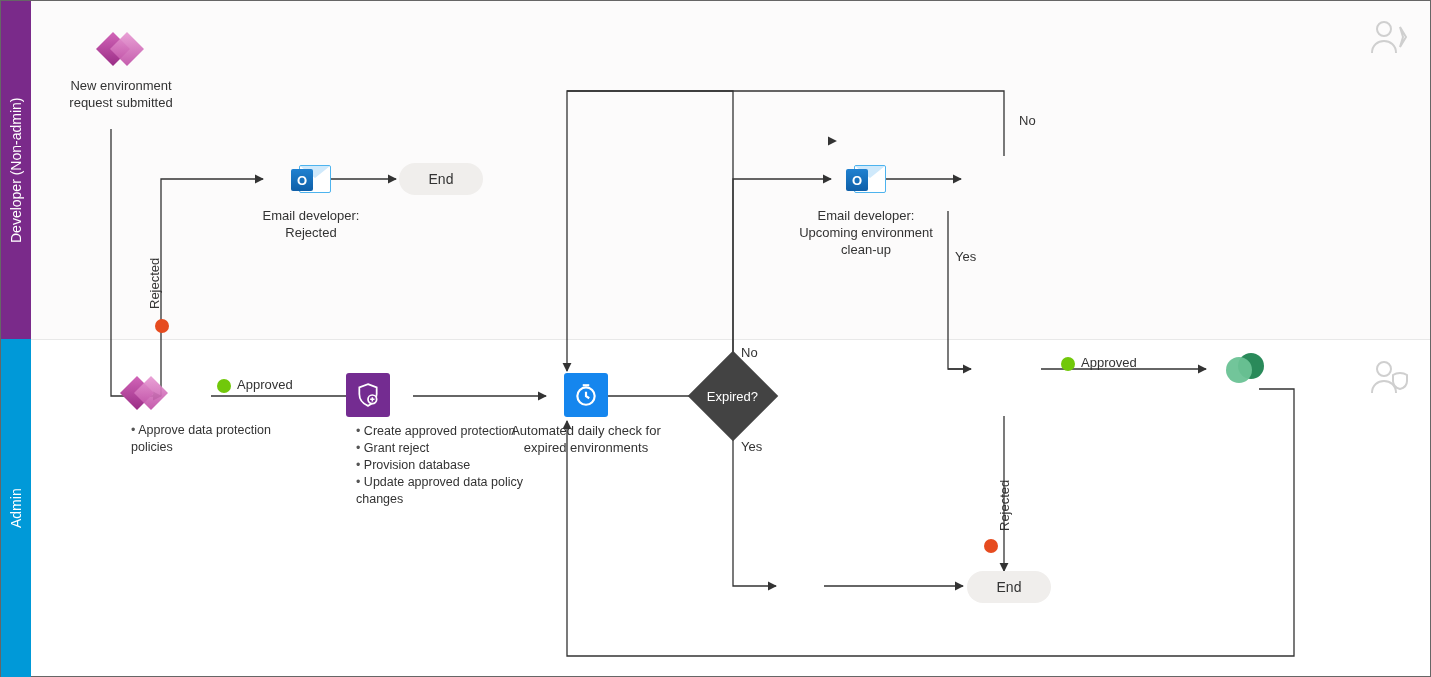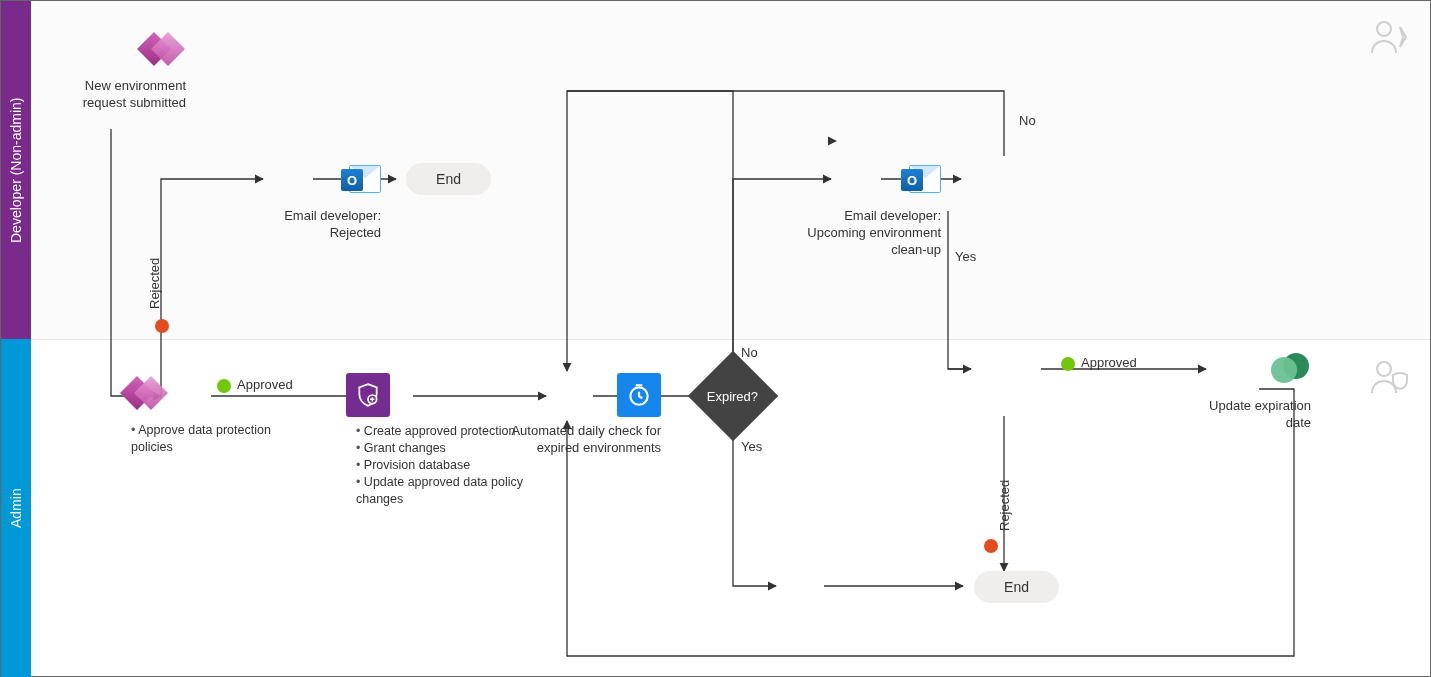--- a/index.html
+++ b/index.html
@@ -53,21 +53,21 @@
   position: absolute;
   right: 18px;
   color: #cfcfcf;
 }
 .right-persona svg { width: 44px; height: 36px; }
 
 
 .node {
   position: absolute;
   width: 150px;
-  text-align: right;
+  text-align: center;
 }
 .node .label {
   margin-top: 6px;
   font-size: 13px;
   color: #333;
   line-height: 1.3;
 }
 .bullets {
   margin: 6px 0 0 10px;
   padding: 0;
@@ -246,21 +246,21 @@
   <div class="node" style="left:345px; top:372px; width:190px; text-align:left">
     <div><span class="shield-box">
       <svg viewBox="0 0 24 24">
             <path d="M12 2l8 3v6c0 5-3.5 9-8 11-4.5-2-8-6-8-11V5l8-3z" fill="none" stroke="#fff" stroke-width="1.6"></path>
             <circle cx="16" cy="16" r="4" fill="#742c91" stroke="#fff" stroke-width="1.6"></circle>
             <path d="M16 14v4M14 16h4" stroke="#fff" stroke-width="1.4"></path>
           </svg>
     </span></div>
     <ul class="bullets">
       <li>Create approved protection</li>
-      <li>Grant changes</li>
+      <li>Grant reject</li>
       <li>Provision database</li>
       <li>Update approved data policy changes</li>
     </ul>
   </div>
 
   <div class="node" style="left:510px; top:372px; width:150px">
     <span class="power-automate">
       <svg viewBox="0 0 24 24">
           <circle cx="12" cy="13" r="8" fill="none" stroke="#fff" stroke-width="2"></circle>
           <path d="M12 9v4l3 2" stroke="#fff" stroke-width="2" fill="none"></path>
@@ -279,21 +279,20 @@
   <div class="node" style="left:790px; top:158px; width:150px">
     <span class="outlook-icon"><span class="env"></span><span class="tile">O</span></span>
     <div class="label" style="white-space:pre-line">Email developer:
 Upcoming environment clean-up</div>
   </div>
 
 
 
   <div class="node" style="left:1180px; top:348px; width:130px">
     <span class="dataverse"></span>
-    <div class="label">Update expiration date</div>
   </div>
 
 
   <div class="node" style="left:958px; top:570px; width:100px">
     <span class="end-pill">End</span>
   </div>
 
   <div class="dot red" style="left:154px; top:318px"></div>
   <div class="edge-label" style="left:146px; top:308px; transform:rotate(-90deg); transform-origin:left top">Rejected</div>
 

